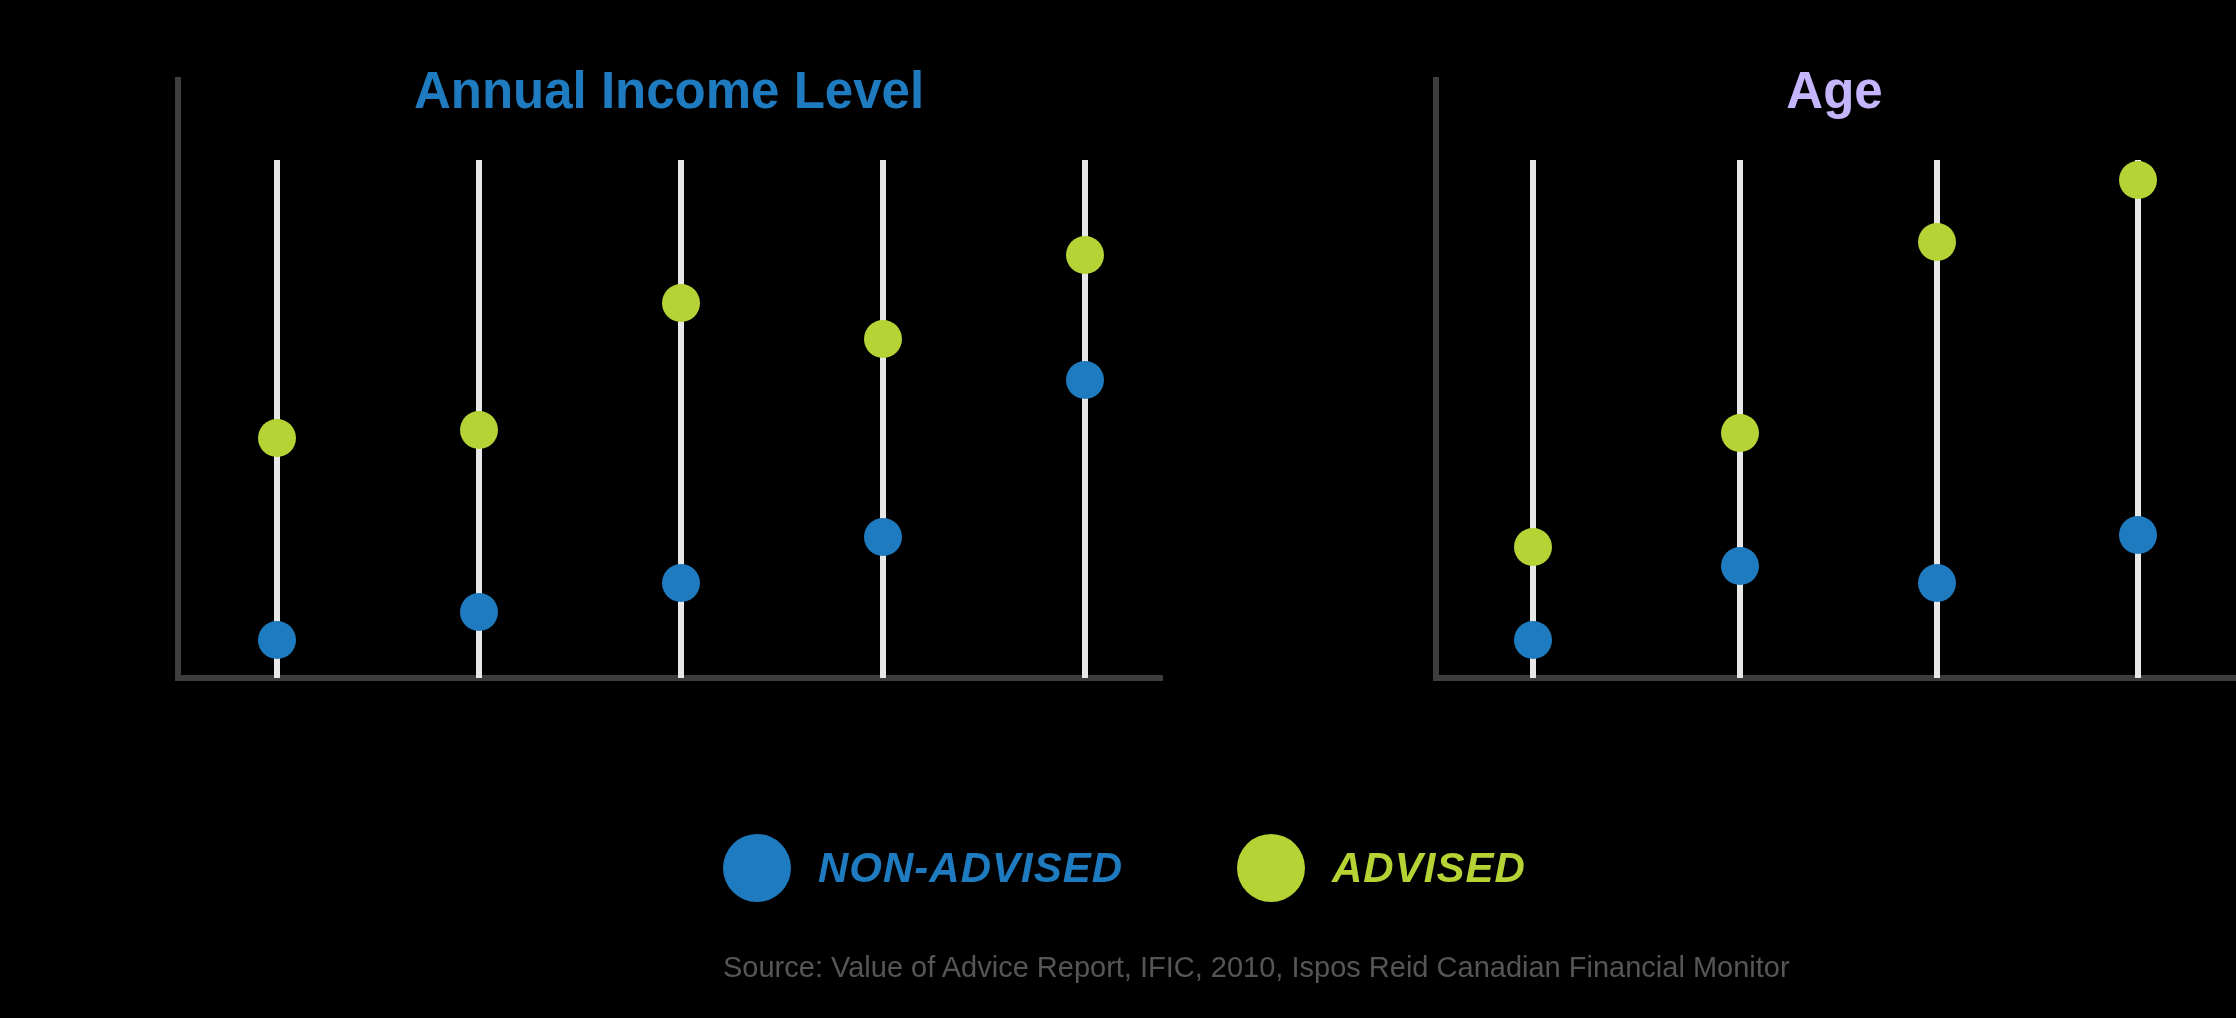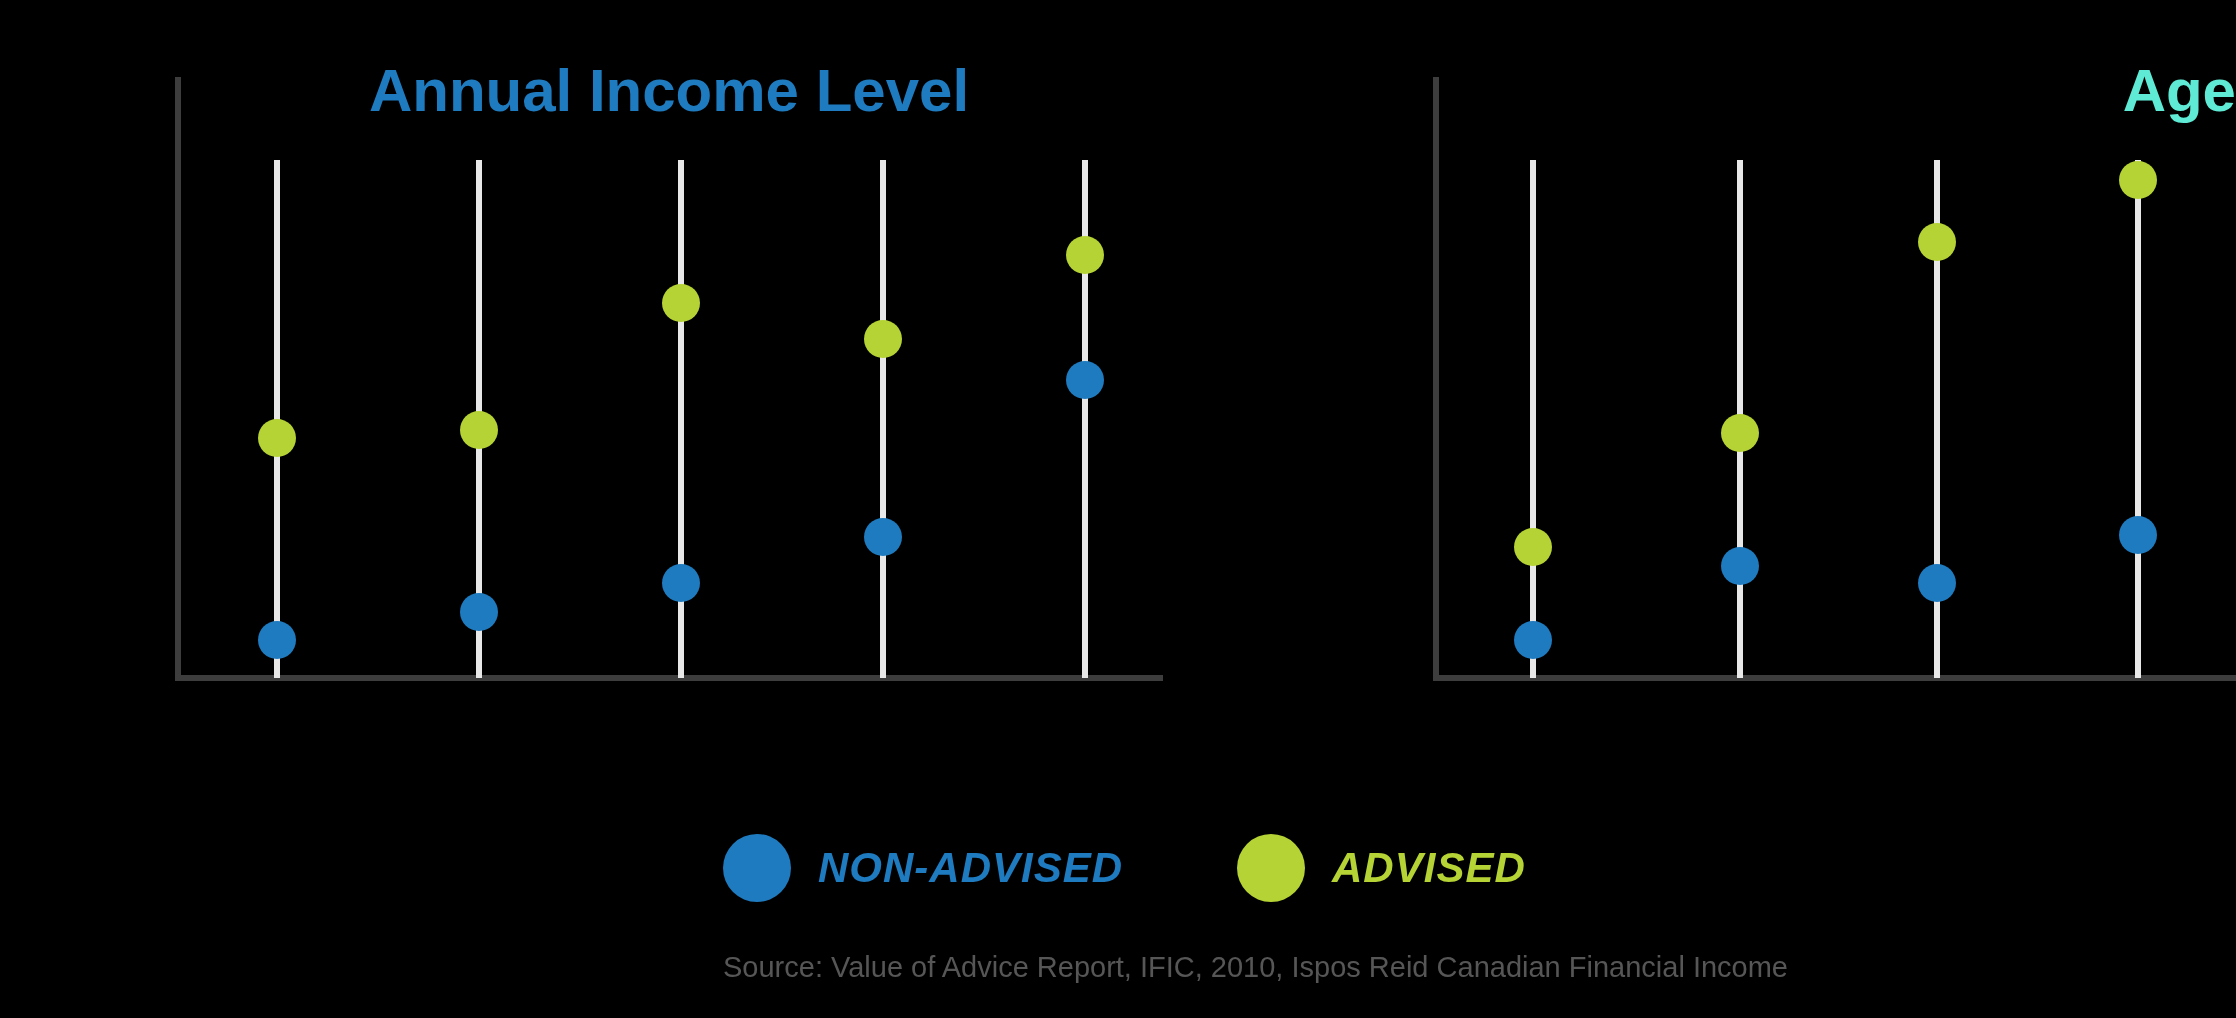--- a/index.html
+++ b/index.html
@@ -1,21 +1,21 @@
 <!DOCTYPE html>
 <html><head>
 <meta charset="utf-8">
 <style>
   html,body{margin:0;padding:0;background:#000;}
   #canvas{
     position:relative;width:2236px;height:1018px;background:#000;overflow:hidden;
     font-family:"Liberation Sans", sans-serif;
   }
   .chart-title{
-    position:absolute;top:66px;font-size:60px;font-weight:bold;
+    position:absolute;top:66px;font-size:51px;font-weight:bold;
     text-align:center;line-height:50px;letter-spacing:0px;
   }
   #title-left{left:175px;width:988px;}
   #title-right{left:1433px;width:803px;}
   #chart-layer{position:absolute;left:0;top:0;width:2236px;height:1018px;}
   .legend{
     position:absolute;left:723px;top:834px;height:68px;
     display:flex;align-items:center;
   }
   .legend-item{display:flex;align-items:center;font-style:italic;}
@@ -61,28 +61,28 @@
       <div style="position: absolute; left: 1934px; top: 160px; width: 6px; height: 518px; background: rgb(232, 232, 232);"></div>
       <div style="position: absolute; left: 1918px; top: 222.844px; width: 38px; height: 38px; border-radius: 50%; background: rgb(181, 211, 52);"></div>
       <div style="position: absolute; left: 1918px; top: 564.206px; width: 38px; height: 38px; border-radius: 50%; background: rgb(31, 123, 191);"></div>
       <div style="position: absolute; left: 2135px; top: 160px; width: 6px; height: 518px; background: rgb(232, 232, 232);"></div>
       <div style="position: absolute; left: 2119px; top: 161.202px; width: 38px; height: 38px; border-radius: 50%; background: rgb(181, 211, 52);"></div>
       <div style="position: absolute; left: 2119px; top: 516.032px; width: 38px; height: 38px; border-radius: 50%; background: rgb(31, 123, 191);"></div>
     </div>
 
   <div id="title-left" class="chart-title" style="color: rgb(31, 123, 191);">Annual Income Level</div>
 
-  <div id="title-right" class="chart-title" style="color: #5eead4; text-align: right;">Age</div>
+  <div id="title-right" class="chart-title" style="color: #c4b5fd;">Age</div>
 
   <div class="legend">
     <div class="legend-item">
       <span class="legend-dot" id="legend-dot-0" style="background: rgb(31, 123, 191);"></span>
       <span class="legend-label" id="legend-label-0" style="color: rgb(31, 123, 191);">NON-ADVISED</span>
     </div>
     <div class="legend-item second">
       <span class="legend-dot" id="legend-dot-1" style="background: rgb(181, 211, 52);"></span>
       <span class="legend-label" id="legend-label-1" style="color: rgb(181, 211, 52);">ADVISED</span>
     </div>
   </div>
 
-  <div class="source-line" style="color: rgb(86, 86, 86);">Source: Value of Advice Report, IFIC, 2010, Ispos Reid Canadian Financial Income</div>
+  <div class="source-line" style="color: rgb(86, 86, 86);">Source: Value of Advice Report, IFIC, 2010, Ispos Reid Canadian Financial Monitor</div>
 
 </div>
 
 </body></html>

